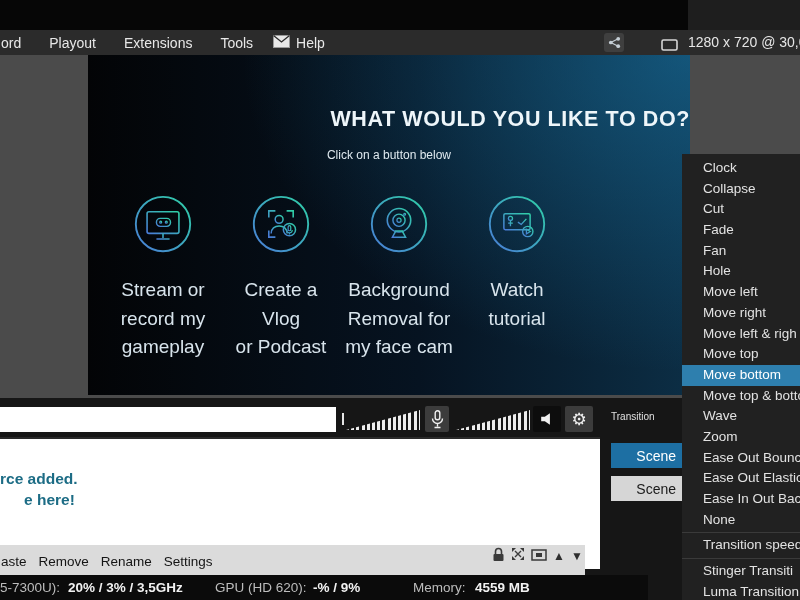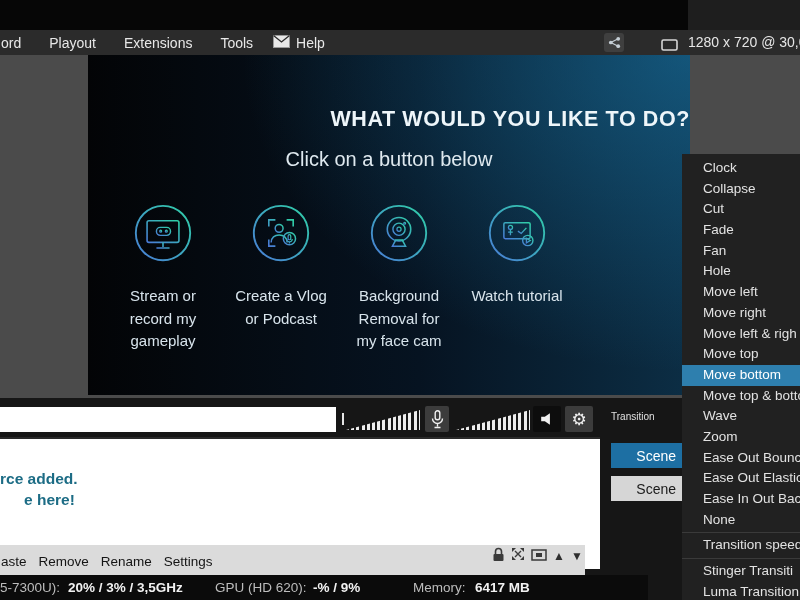--- a/index.html
+++ b/index.html
@@ -23,25 +23,25 @@
   .res-text{position:absolute;left:688px;top:34px;width:130px;white-space:nowrap;
     color:#e6e6e6;font-size:14px;overflow:hidden;}
   
   .workspace{position:absolute;left:0;top:55px;width:800px;height:343px;background:#4b4b4b;}
   .canvas{position:absolute;left:88px;top:0;width:602px;height:340px;overflow:hidden;
     background:
       radial-gradient(120% 150% at 100% 0%, rgba(26,118,166,0.55) 0%, rgba(26,118,166,0) 62%),
       linear-gradient(90deg,#030406 0%,#061321 55%,#0c2e45 100%);}
   .canvas-title{margin:52px 0 0 0;text-align:right;color:#eef6fa;font-size:21.5px;
     font-weight:bold;letter-spacing:.6px;}
-  .canvas-subtitle{margin:16px 0 0 0;text-align:center;color:#dfe9ef;font-size:20px;}
+  .canvas-subtitle{margin:16px 0 0 0;text-align:center;color:#dfe9ef;font-size:12px;}
   .actions{display:flex;gap:8px;padding-left:20px;margin-top:32px;}
   .action{width:110px;text-align:center;}
   .action svg{display:block;margin:0 auto;}
-  .action-label{margin-top:22px;font-size:15px;line-height:1.5;color:#d8e4ec;white-space:pre-line;}
+  .action-label{margin-top:22px;font-size:19px;line-height:1.5;color:#d8e4ec;white-space:pre-line;}
   
   .bottom{position:absolute;left:0;top:398px;width:800px;height:202px;background:#161616;}
   .white-track{position:absolute;left:0;top:9px;width:336px;height:25px;background:#ffffff;}
   .tickmark{position:absolute;left:342px;top:15px;width:2px;height:12px;background:#e6e6e6;}
   .ramp{position:absolute;top:12px;width:74px;height:20px;
     background:repeating-linear-gradient(90deg,#ededed 0 3px,transparent 3px 5.2px);
     clip-path:polygon(0 100%,100% 0,100% 100%);}
   .ramp.r1{left:346px;} .ramp.r2{left:456px;}
   .sq-btn{position:absolute;top:8px;height:26px;display:flex;align-items:center;
     justify-content:center;border-radius:2px;}
@@ -269,21 +269,21 @@
     <span class="tri">▲</span>
     <span class="tri">▼</span>
   </div>
 
   <div class="statusbar">
     <span class="st-label cpu-l">5-7300U):</span>
     <span class="st-value cpu-v">20% / 3% / 3,5GHz</span>
     <span class="st-label gpu-l">GPU (HD 620):</span>
     <span class="st-value gpu-v">-% / 9%</span>
     <span class="st-label mem-l">Memory:</span>
-    <span class="st-value mem-v">6417 MB</span>
+    <span class="st-value mem-v">4559 MB</span>
   </div>
 </div>
 
 <div class="context-menu">
   <div class="cm-item">Clock</div>
   <div class="cm-item">Collapse</div>
   <div class="cm-item">Cut</div>
   <div class="cm-item">Fade</div>
   <div class="cm-item">Fan</div>
   <div class="cm-item">Hole</div>

